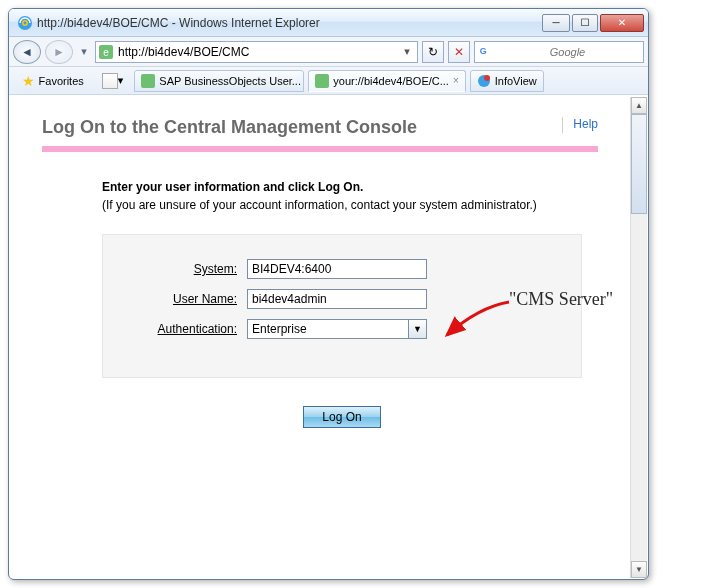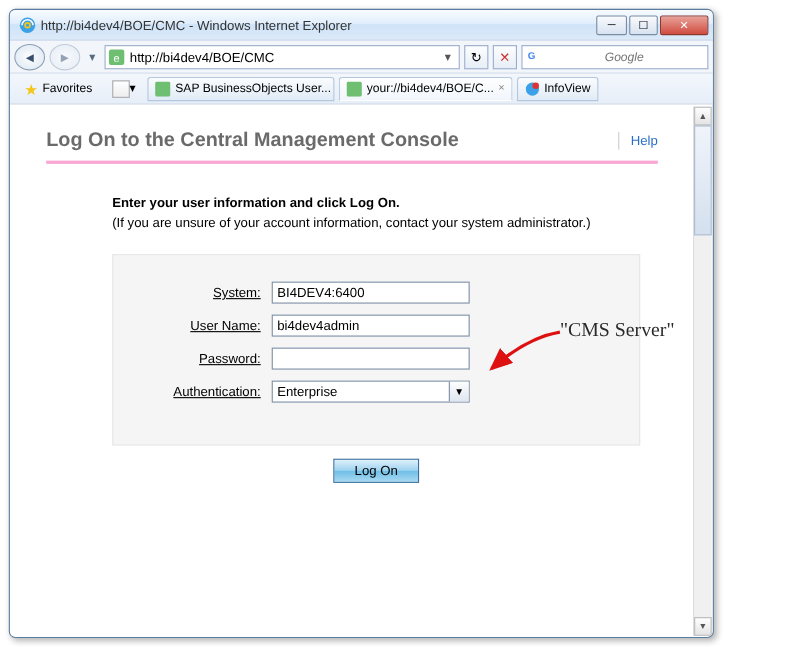--- a/index.html
+++ b/index.html
@@ -36,37 +36,37 @@
 .tab.active { background: linear-gradient(#fefefe,#f1f6fc); border-bottom-color: #fff; }
 .tab .tab-icn { width: 14px; height: 14px; margin-right: 4px; flex-shrink: 0; }
 .tab .tab-x { margin-left: 4px; color: #888; font-size: 10px; }
 
 .content-area { position: absolute; left: 1px; right: 18px; top: 88px; bottom: 1px; background: #fff; overflow: hidden; }
 .scrollbar-v { position: absolute; right: 1px; top: 88px; bottom: 1px; width: 17px; background: #f0f0f0; border-left: 1px solid #ddd; }
 .sb-btn { height: 17px; background: linear-gradient(#fefefe,#e4e4e4); border: 1px solid #bbb; display: flex; align-items: center; justify-content: center; font-size: 8px; color: #555; cursor: pointer; }
 .sb-thumb { margin: 0; height: 100px; background: linear-gradient(#f0f4fa,#d4e0ef); border: 1px solid #a9b8cd; }
 
 .page { padding: 20px 32px; }
-.page-header { display: flex; align-items: center; border-bottom: 3px solid #f9a8d4; padding-bottom: 8px; margin-bottom: 26px; }
+.page-header { display: flex; align-items: flex-start; border-bottom: 6px solid #f9a8d4; padding-bottom: 8px; margin-bottom: 26px; }
 .page-title { font-size: 18px; font-weight: bold; color: #6a6a6a; flex: 1; }
 .page-divider { width: 1px; height: 16px; background: #ccc; margin: 0 10px; }
 .help-link { color: #2a6fc9; cursor: pointer; font-size: 12px; }
 
 .intro { margin: 0 0 20px 60px; font-size: 12px; line-height: 1.5; }
 .intro .bold { font-weight: bold; }
 
 .form-panel { margin: 0 0 0 60px; width: 480px; background: #f5f5f5; border: 1px solid #e6e6e6; padding: 24px 24px 28px; position: relative; }
 .form-row { display: flex; align-items: center; margin-bottom: 10px; }
 .form-label { width: 120px; text-align: right; padding-right: 10px; font-size: 12px; text-decoration: underline; }
 .form-input { width: 180px; height: 20px; border: 1px solid #7a8da3; padding: 1px 4px; font-size: 12px; background: #fff; }
 .form-select-wrap { width: 180px; height: 20px; border: 1px solid #7a8da3; background: #fff; display: flex; align-items: center; }
 .form-select-wrap .sel-text { flex: 1; padding: 0 4px; font-size: 12px; }
 .form-select-wrap .sel-btn { width: 18px; height: 18px; border-left: 1px solid #7a8da3; background: linear-gradient(#fefefe,#dde6f0); display: flex; align-items: center; justify-content: center; font-size: 9px; cursor: pointer; }
 
-.btn-row { text-align: center; margin-top: 12px; margin-left: 60px; width: 480px; }
+.btn-row { text-align: center; margin-top: 28px; margin-left: 60px; width: 480px; }
 .logon-btn { display: inline-block; padding: 3px 18px; font-size: 12px; border: 1px solid #3a6fa0; background: linear-gradient(#dff1fb,#9ed3f0 48%,#6fbfe7 52%,#aad9f2); cursor: pointer; }
 
 .annotation { position: absolute; left: 500px; top: 280px; font-family: Georgia, serif; font-size: 18px; color: #2a2a2a; }
 .arrow-svg { position: absolute; left: 430px; top: 288px; pointer-events: none; }
 </style>
 </head>
 <body>
 
 <div class="window-frame">
 
@@ -162,24 +162,20 @@
       <div class="form-panel">
         <div class="form-row">
           <div class="form-label">System:</div>
           <input class="form-input" type="text" value="BI4DEV4:6400" style="">
         </div>
         <div class="form-row">
           <div class="form-label">User Name:</div>
           <input class="form-input" type="text" value="bi4dev4admin" style="">
         </div>
         <div class="form-row">
-          <div class="form-label">Password:</div>
-          <input class="form-input" type="password" value="" style="">
-        </div>
-        <div class="form-row">
           <div class="form-label">Authentication:</div>
           <div class="form-select-wrap">
             <span class="sel-text">Enterprise</span>
             <span class="sel-btn">▼</span>
           </div>
         </div>
       </div>
 
       <div class="btn-row">
         <button class="logon-btn">Log On</button>

